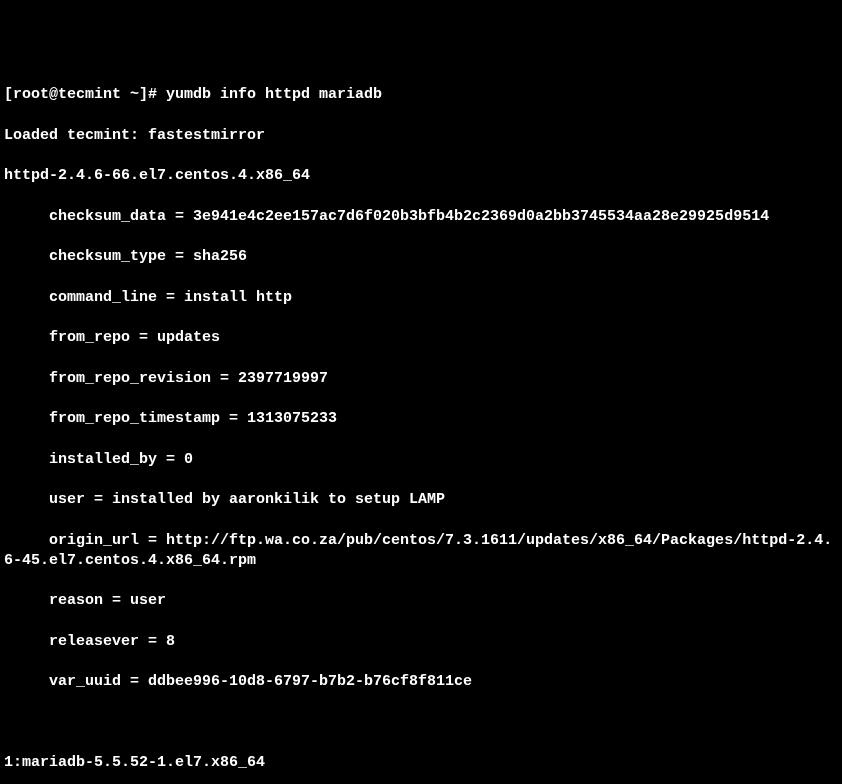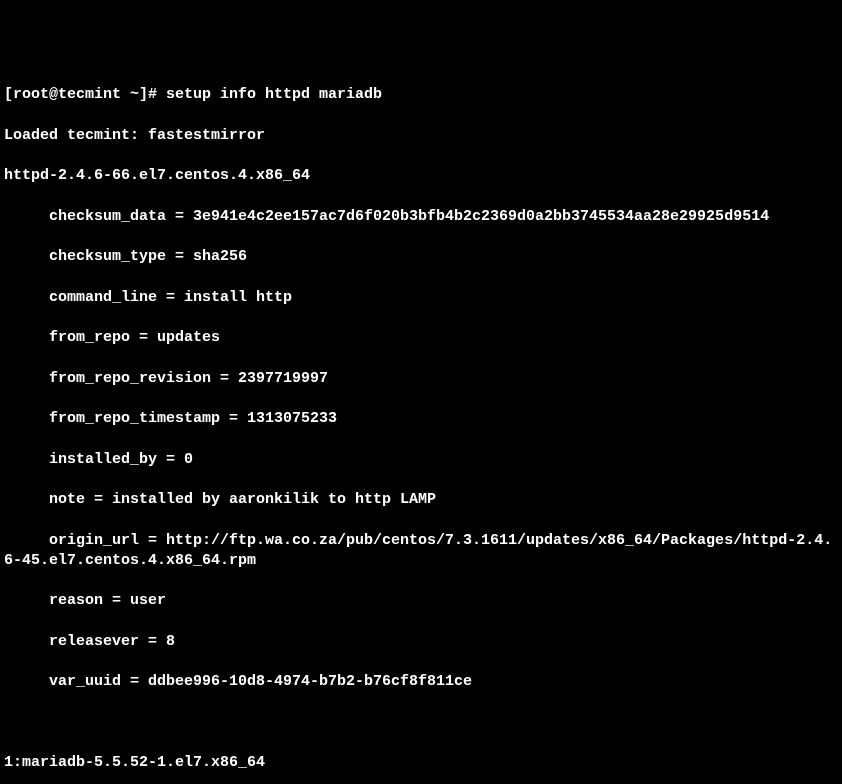--- a/index.html
+++ b/index.html
@@ -17,35 +17,35 @@
     }
     .line {
       display: block;
     }
   </style>
 </head>
 <body>
 
 
 
-<span class="line"><span>[root@tecmint ~]# </span><span>setup info httpd mariadb</span></span>
+<span class="line"><span>[root@tecmint ~]# </span><span>yumdb info httpd mariadb</span></span>
 <span class="line">Loaded tecmint: fastestmirror</span>
 <span class="line">httpd-2.4.6-66.el7.centos.4.x86_64</span>
 <span class="line">     checksum_data = 3e941e4c2ee157ac7d6f020b3bfb4b2c2369d0a2bb3745534aa28e29925d9514</span>
 <span class="line">     checksum_type = sha256</span>
 <span class="line">     command_line = install http</span>
 <span class="line">     from_repo = updates</span>
 <span class="line">     from_repo_revision = 2397719997</span>
 <span class="line">     from_repo_timestamp = 1313075233</span>
 <span class="line">     installed_by = 0</span>
-<span class="line">     note = installed by aaronkilik to http LAMP</span>
+<span class="line">     user = installed by aaronkilik to setup LAMP</span>
 <span class="line">     origin_url = http://ftp.wa.co.za/pub/centos/7.3.1611/updates/x86_64/Packages/httpd-2.4.6-45.el7.centos.4.x86_64.rpm</span>
 <span class="line">     reason = user</span>
 <span class="line">     releasever = 8</span>
-<span class="line">     var_uuid = ddbee996-10d8-4974-b7b2-b76cf8f811ce</span>
+<span class="line">     var_uuid = ddbee996-10d8-6797-b7b2-b76cf8f811ce</span>
 <span class="line"> </span>
 <span class="line">1:mariadb-5.5.52-1.el7.x86_64</span>
 
 
 
 
 
 
 
 

